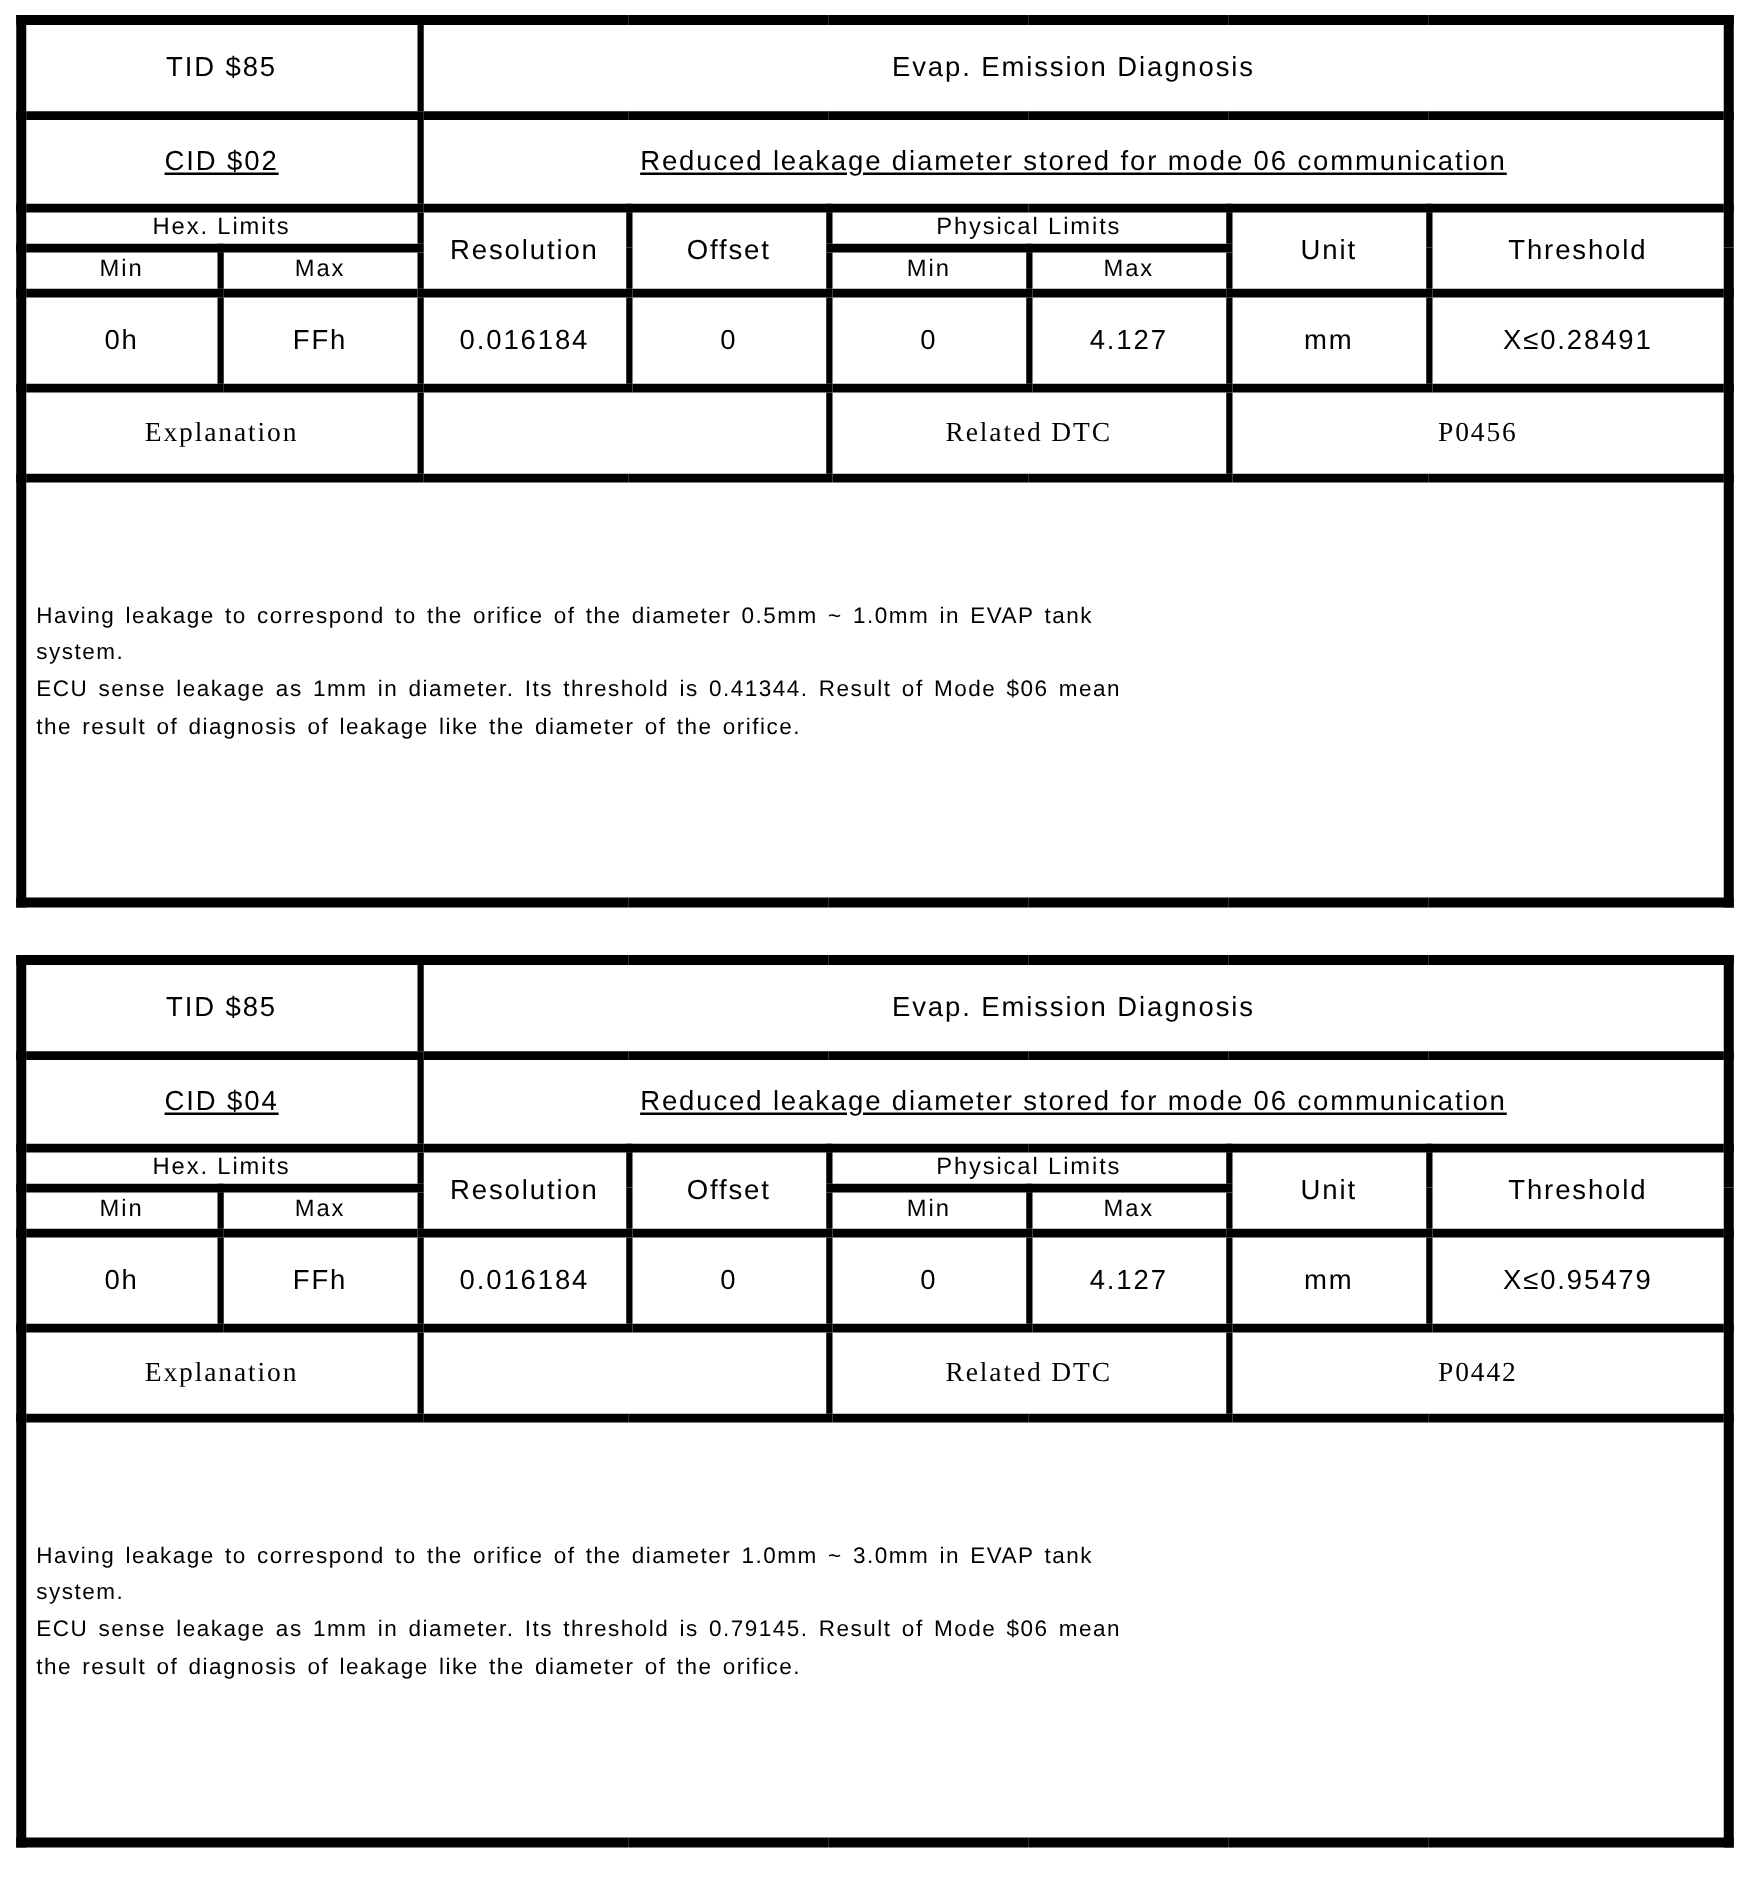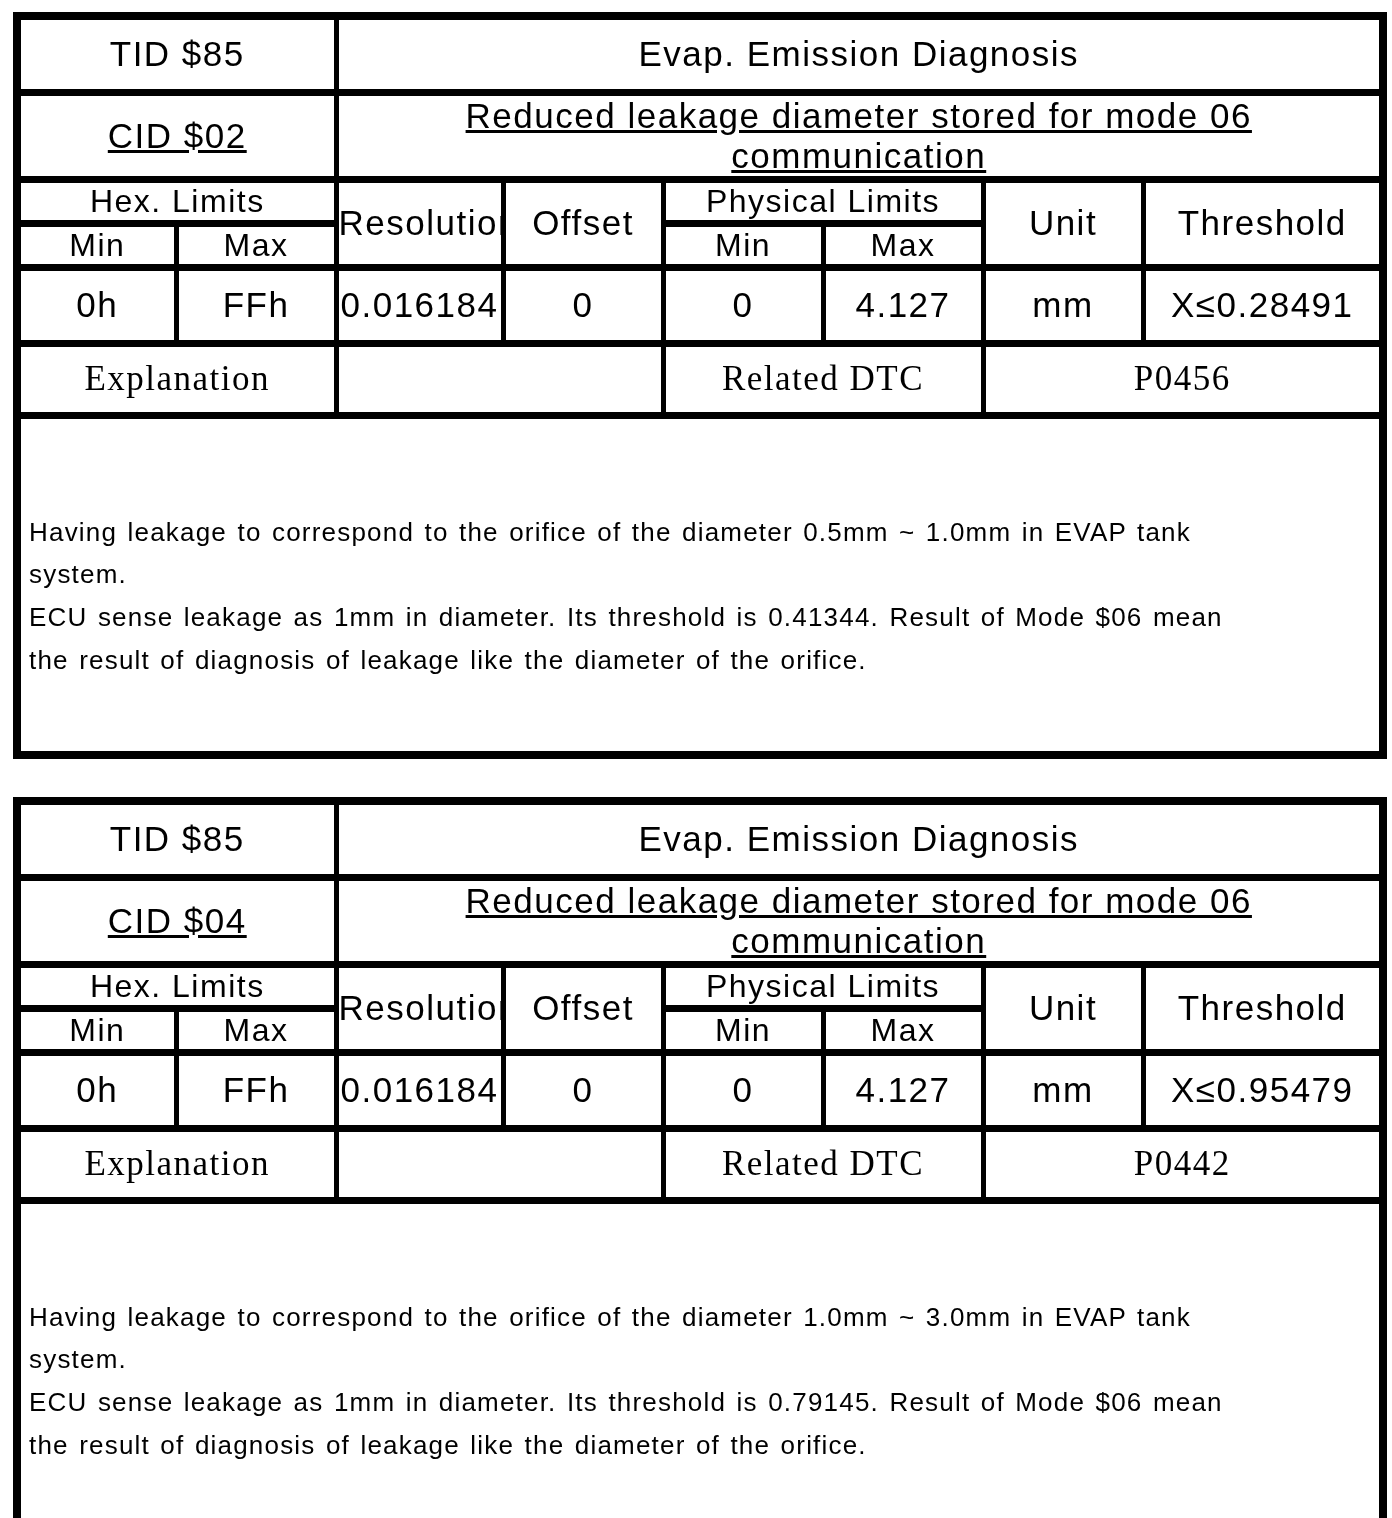--- a/index.html
+++ b/index.html
@@ -26,39 +26,39 @@
     border: 8px solid #000;
   }
   table.spec-table.first { margin-top: 12px; }
   table.spec-table.second { margin-top: 38px; }
   .spec-table td {
     border: 5px solid #000;
     border-top-width: 7px;
     border-bottom-width: 7px;
     text-align: center;
     vertical-align: middle;
-    font-size: 35px;
+    font-size: 22px;
     letter-spacing: 1.5px;
     padding: 0;
     overflow: hidden;
   }
   tr.r-tid  { height: 76px; }
   tr.r-cid  { height: 74px; text-decoration: underline; }
   tr.r-h1   { height: 32px; }
   tr.r-h2   { height: 36px; }
   tr.r-val  { height: 76px; }
   tr.r-exp  { height: 72px; font-family: Liberation Serif, serif; }
   tr.r-text { height: 340px; }
-  td.sub-hdr { font-size: 32px; }
+  td.sub-hdr { font-size: 19px; }
   td.exp-text {
     text-align: left;
     vertical-align: top;
     padding: 92px 10px 0 8px;
     white-space: pre-wrap;
-    font-size: 26px;
+    font-size: 18px;
     line-height: 1.65;
     letter-spacing: 1.2px;
     word-spacing: 2px;
   }
 </style>
 </head>
 <body>
 
 <div class="page">
 

